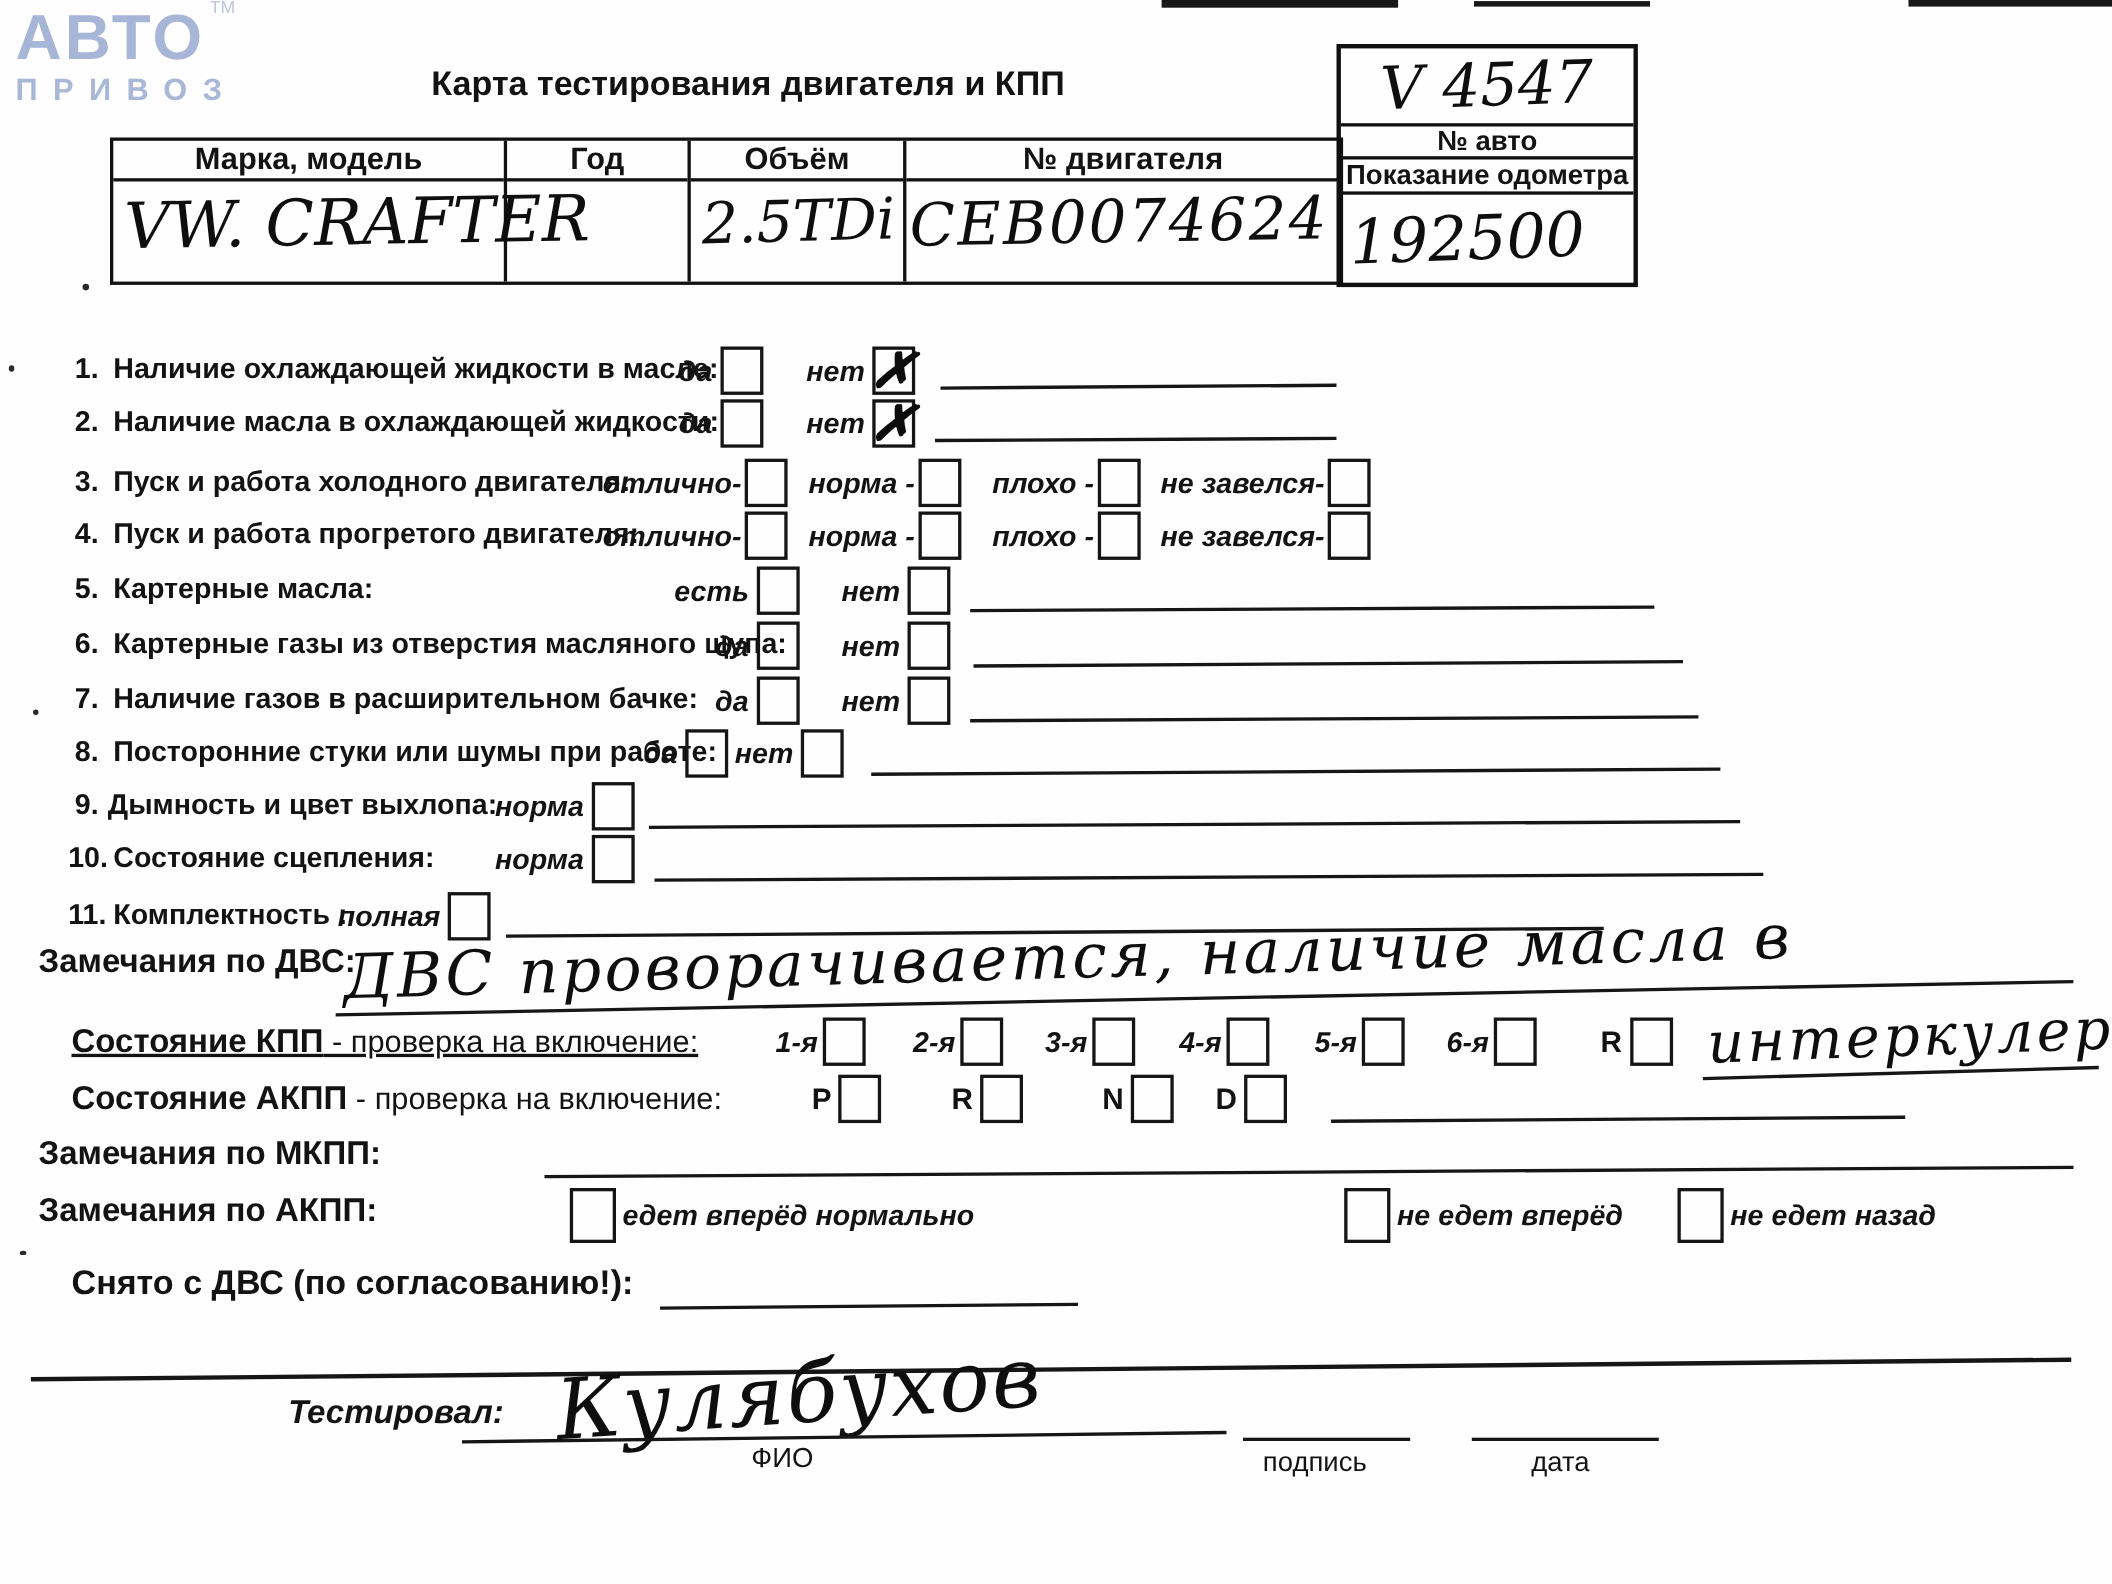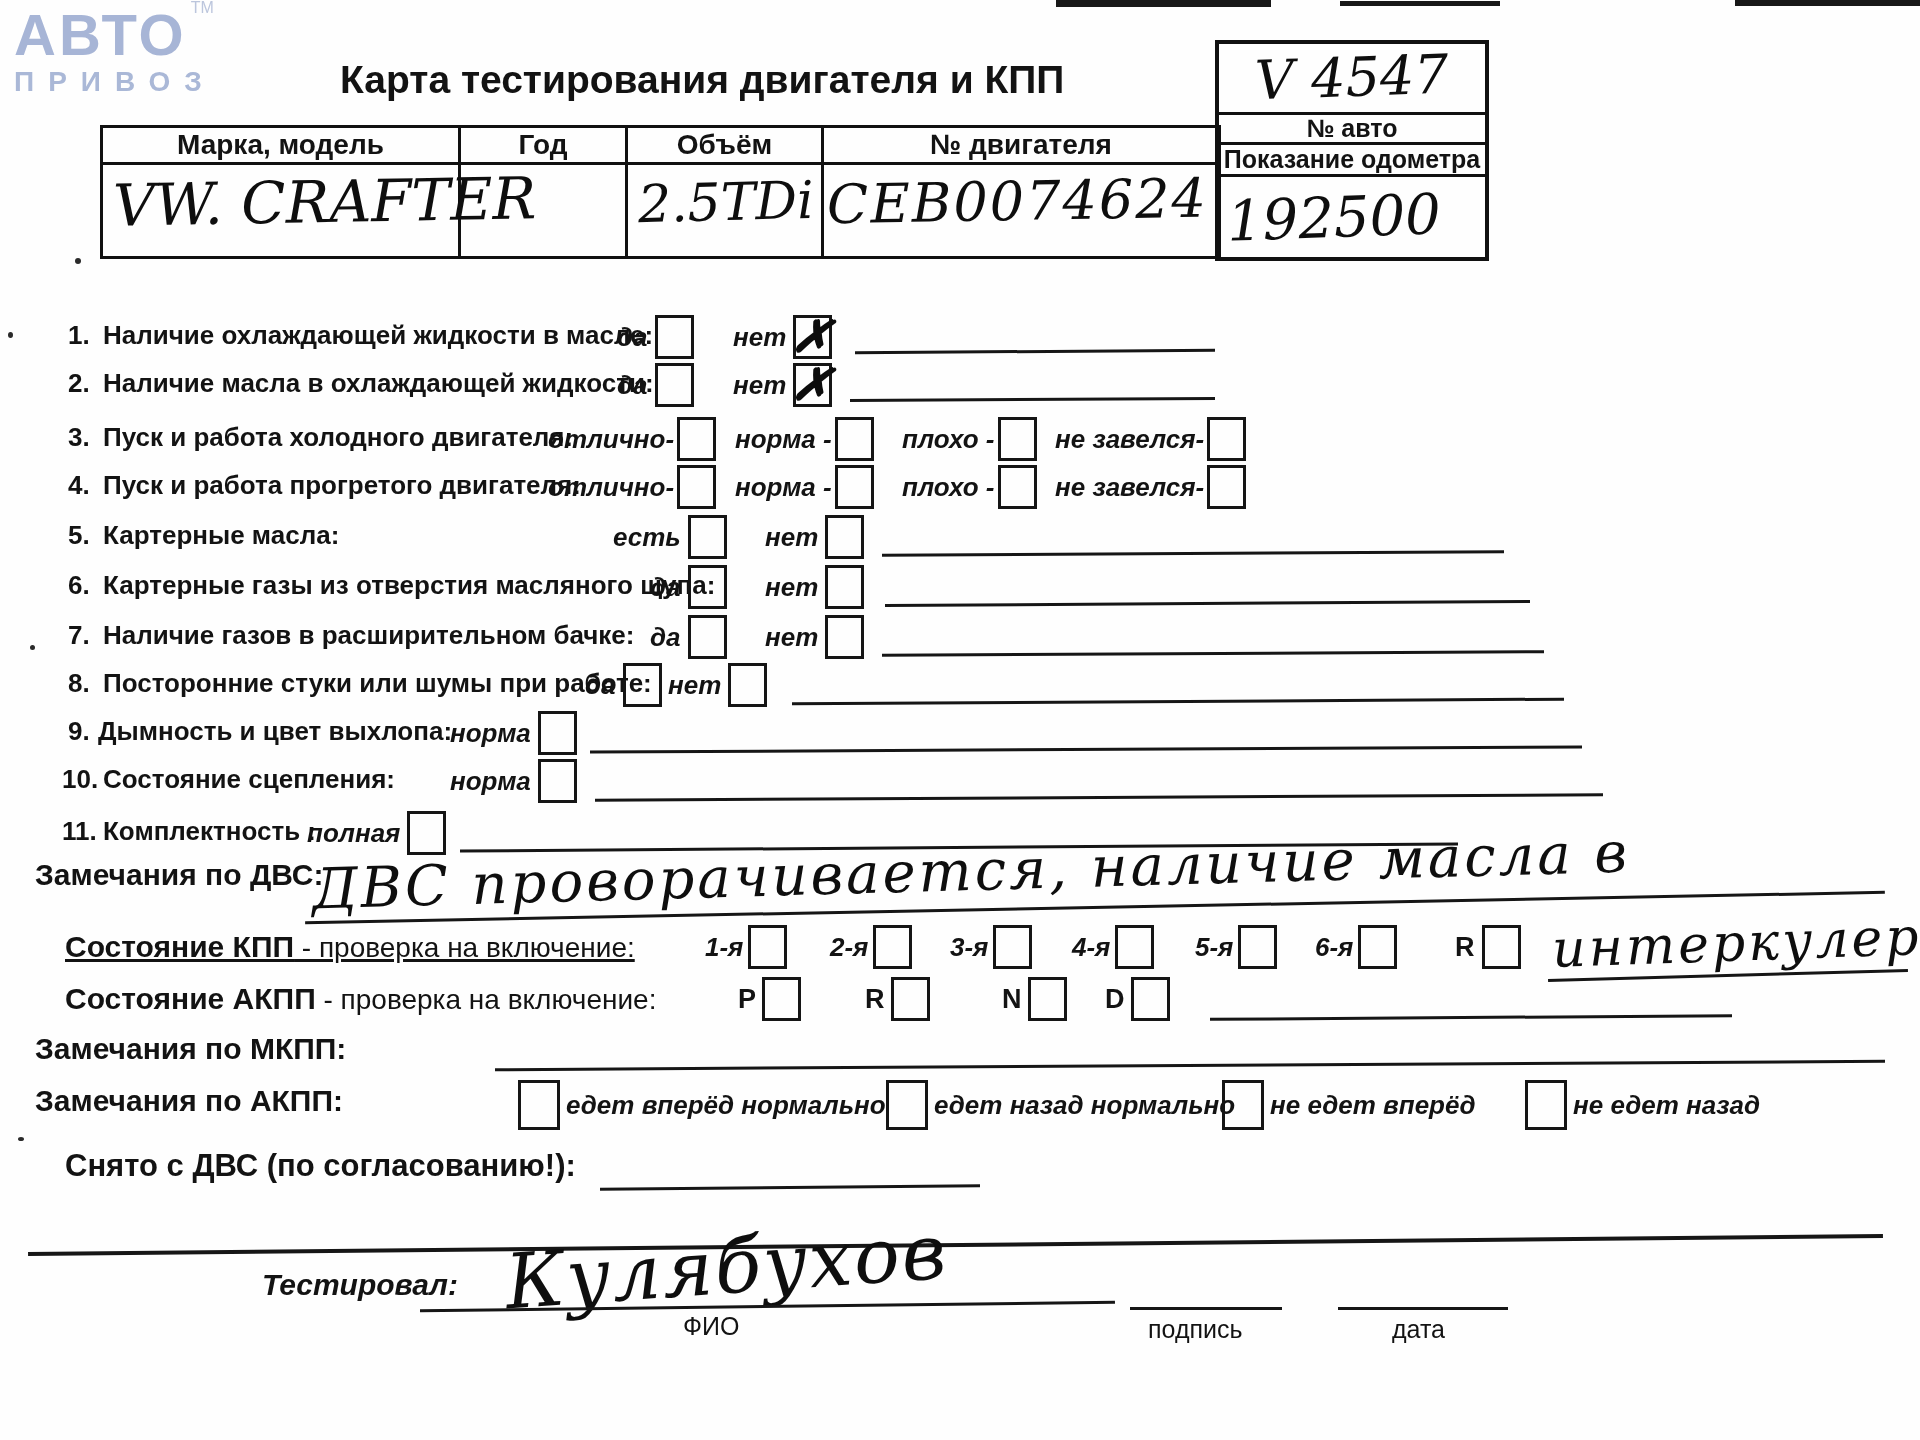--- a/index.html
+++ b/index.html
@@ -5,21 +5,21 @@
   html,body{margin:0;padding:0;background:#ffffff;}
   .page{position:relative;width:1920px;height:1440px;background:#fefefe;overflow:hidden;
         font-family:"Liberation Sans",sans-serif;color:#131313;}
   
   .logo{position:absolute;left:14px;top:6px;line-height:1;}
   .logo .l1{font-weight:bold;font-size:58px;letter-spacing:3px;color:#a7b5d6;}
   .logo .tm{font-size:16px;color:#bcc6dd;vertical-align:top;position:relative;top:-6px;left:4px;}
   .logo .l2{font-weight:bold;font-size:28px;letter-spacing:14px;color:#aab8d7;margin-top:4px;}
   
   .title{position:absolute;left:340px;top:58px;width:680px;text-align:center;
-         font-weight:bold;font-size:39px;white-space:nowrap;}
+         font-weight:bold;font-size:31px;white-space:nowrap;}
   
   .vtable{position:absolute;left:100px;top:125px;width:1115px;height:128px;border:3px solid #111;}
   .vhead{position:absolute;top:0;height:37px;border-bottom:3px solid #111;box-sizing:border-box;
          font-weight:bold;font-size:28px;text-align:center;line-height:34px;}
   .vsep{position:absolute;top:0;bottom:0;width:3px;background:#111;}
   .abox{position:absolute;left:1215px;top:40px;width:266px;height:213px;border:4px solid #111;}
   .abox .r1{position:absolute;left:0;right:0;top:0;height:68px;border-bottom:3px solid #111;text-align:center;}
   .abox .r2{position:absolute;left:0;right:0;top:71px;height:27px;border-bottom:3px solid #111;
             font-weight:bold;font-size:25px;text-align:center;line-height:26px;}
   .abox .r3{position:absolute;left:0;right:0;top:101px;height:29px;border-bottom:3px solid #111;
@@ -309,24 +309,20 @@
 
   <div class="sect" style="left:35px;top:1032px;">Замечания по МКПП:</div>
   <span class="fline" style="left:495px;width:1390px;top:1064px;transform:rotate(-0.35deg);"></span>
 
   <div class="crow" style="top:1080px;height:56px;">
     <span class="sect" style="left:35px;top:4px;">Замечания по АКПП:</span>
     <span class="opt" style="left:518px;gap:6px;top:0;">
         <span class="box" style="height:44px;width:36px;"></span>
         <span class="ol">едет вперёд нормально</span>
       </span>
-    <span class="opt" style="left:886px;gap:6px;top:0;">
-        <span class="box" style="height:44px;width:36px;"></span>
-        <span class="ol">едет назад нормально</span>
-      </span>
     <span class="opt" style="left:1222px;gap:6px;top:0;">
         <span class="box" style="height:44px;width:36px;"></span>
         <span class="ol">не едет вперёд</span>
       </span>
     <span class="opt" style="left:1525px;gap:6px;top:0;">
         <span class="box" style="height:44px;width:36px;"></span>
         <span class="ol">не едет назад</span>
       </span>
   </div>
 

